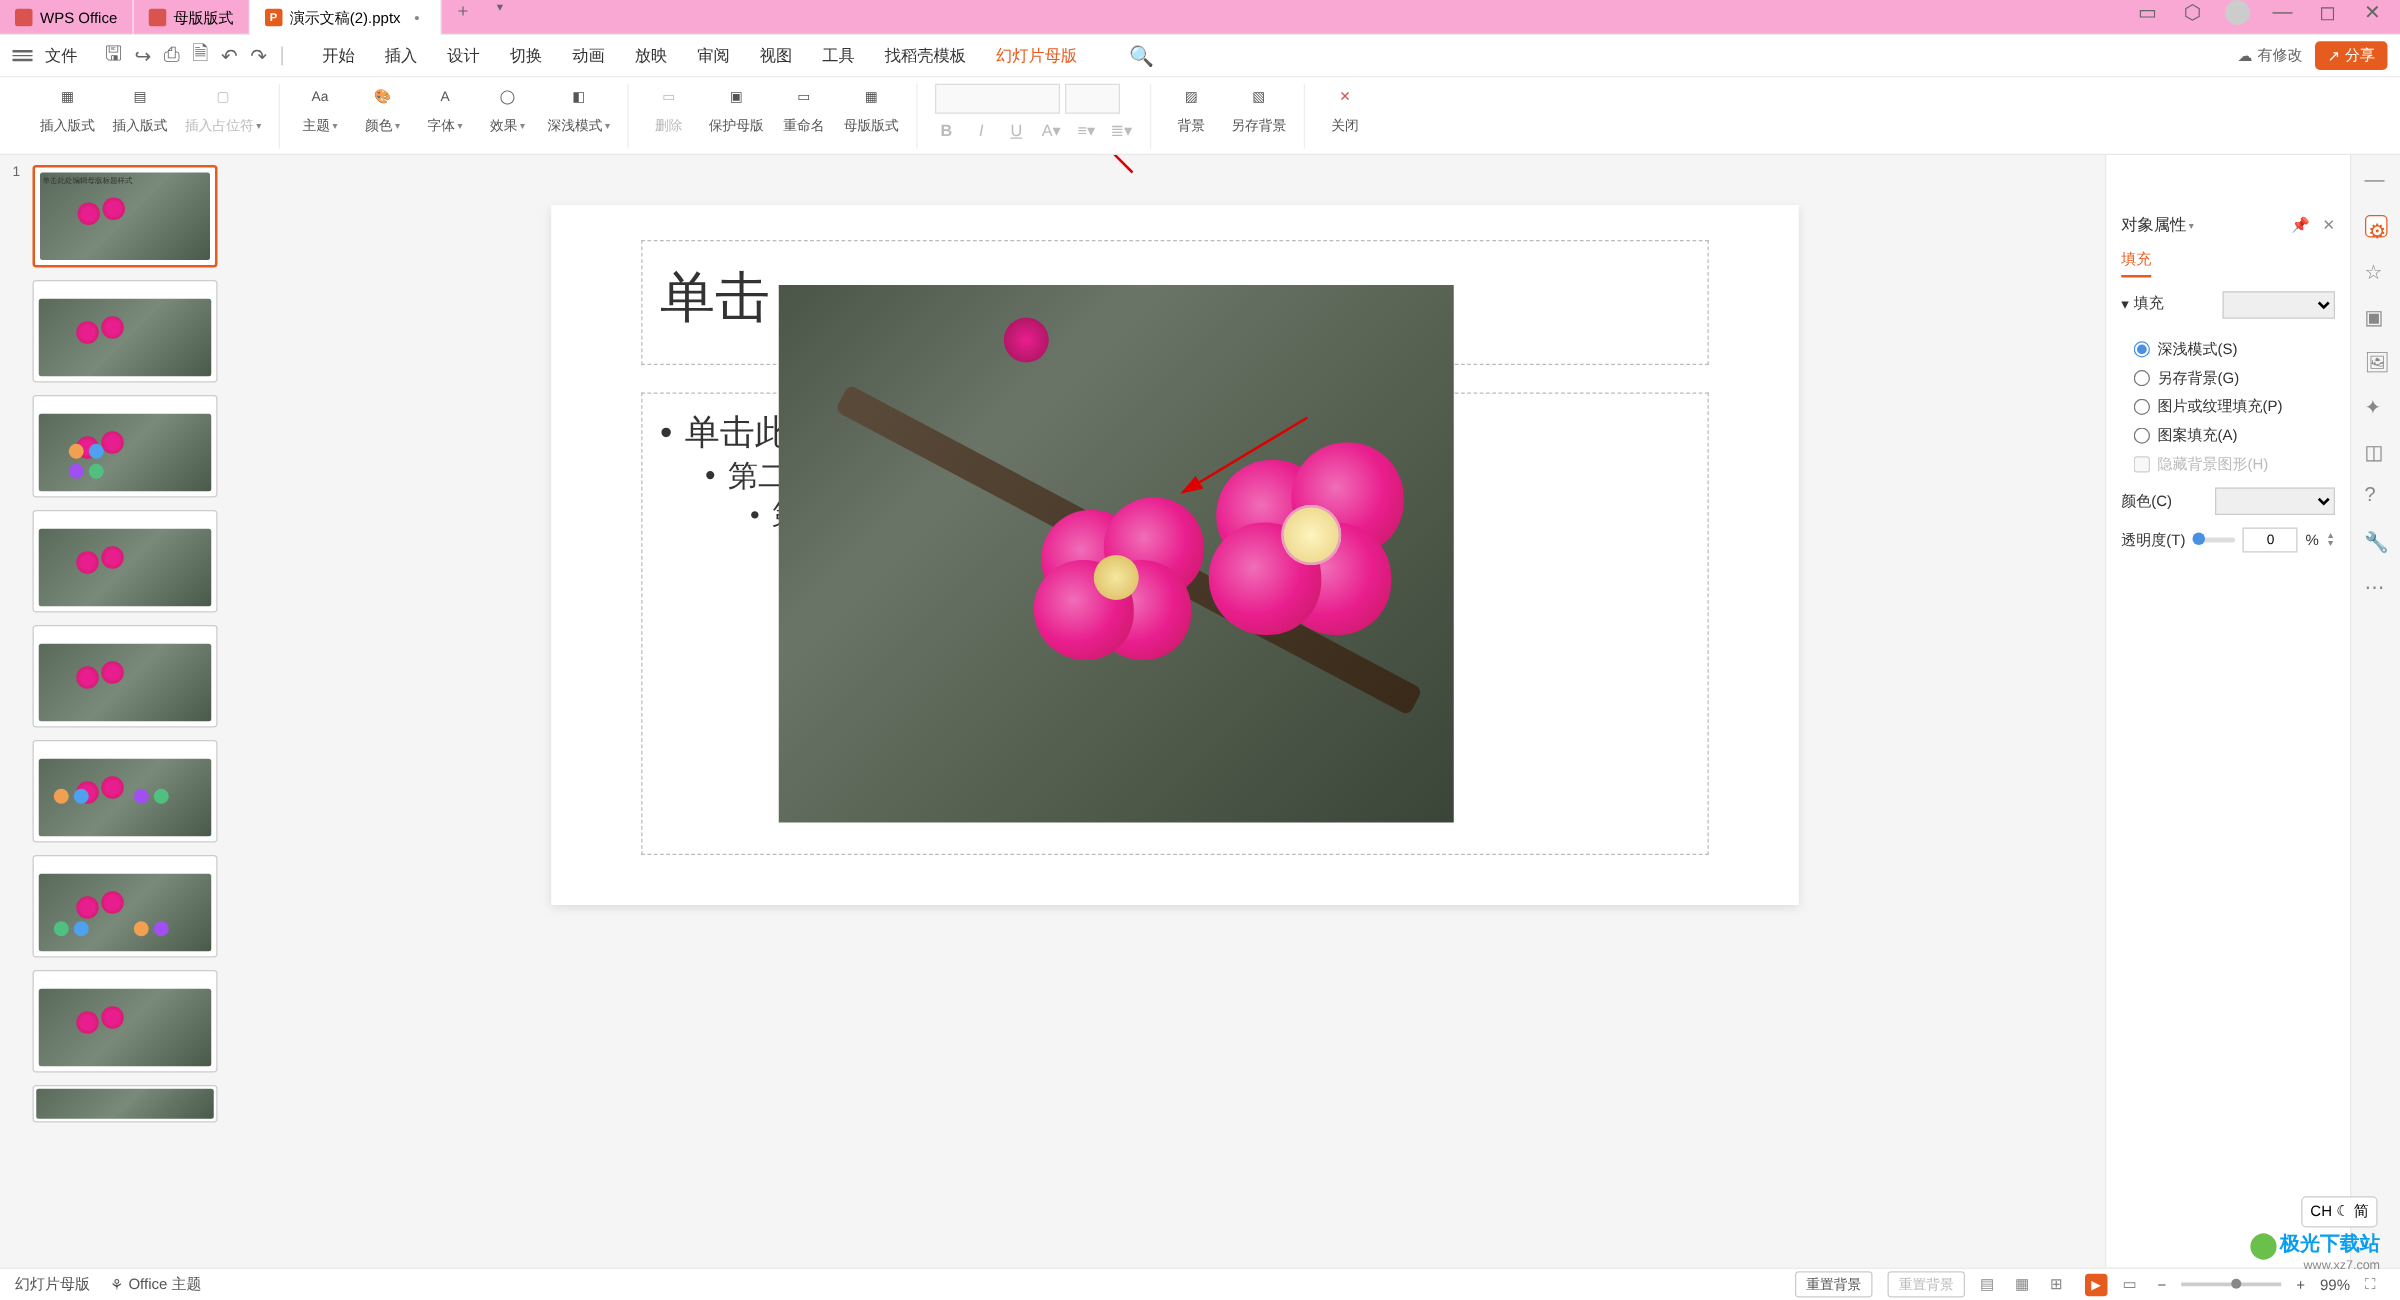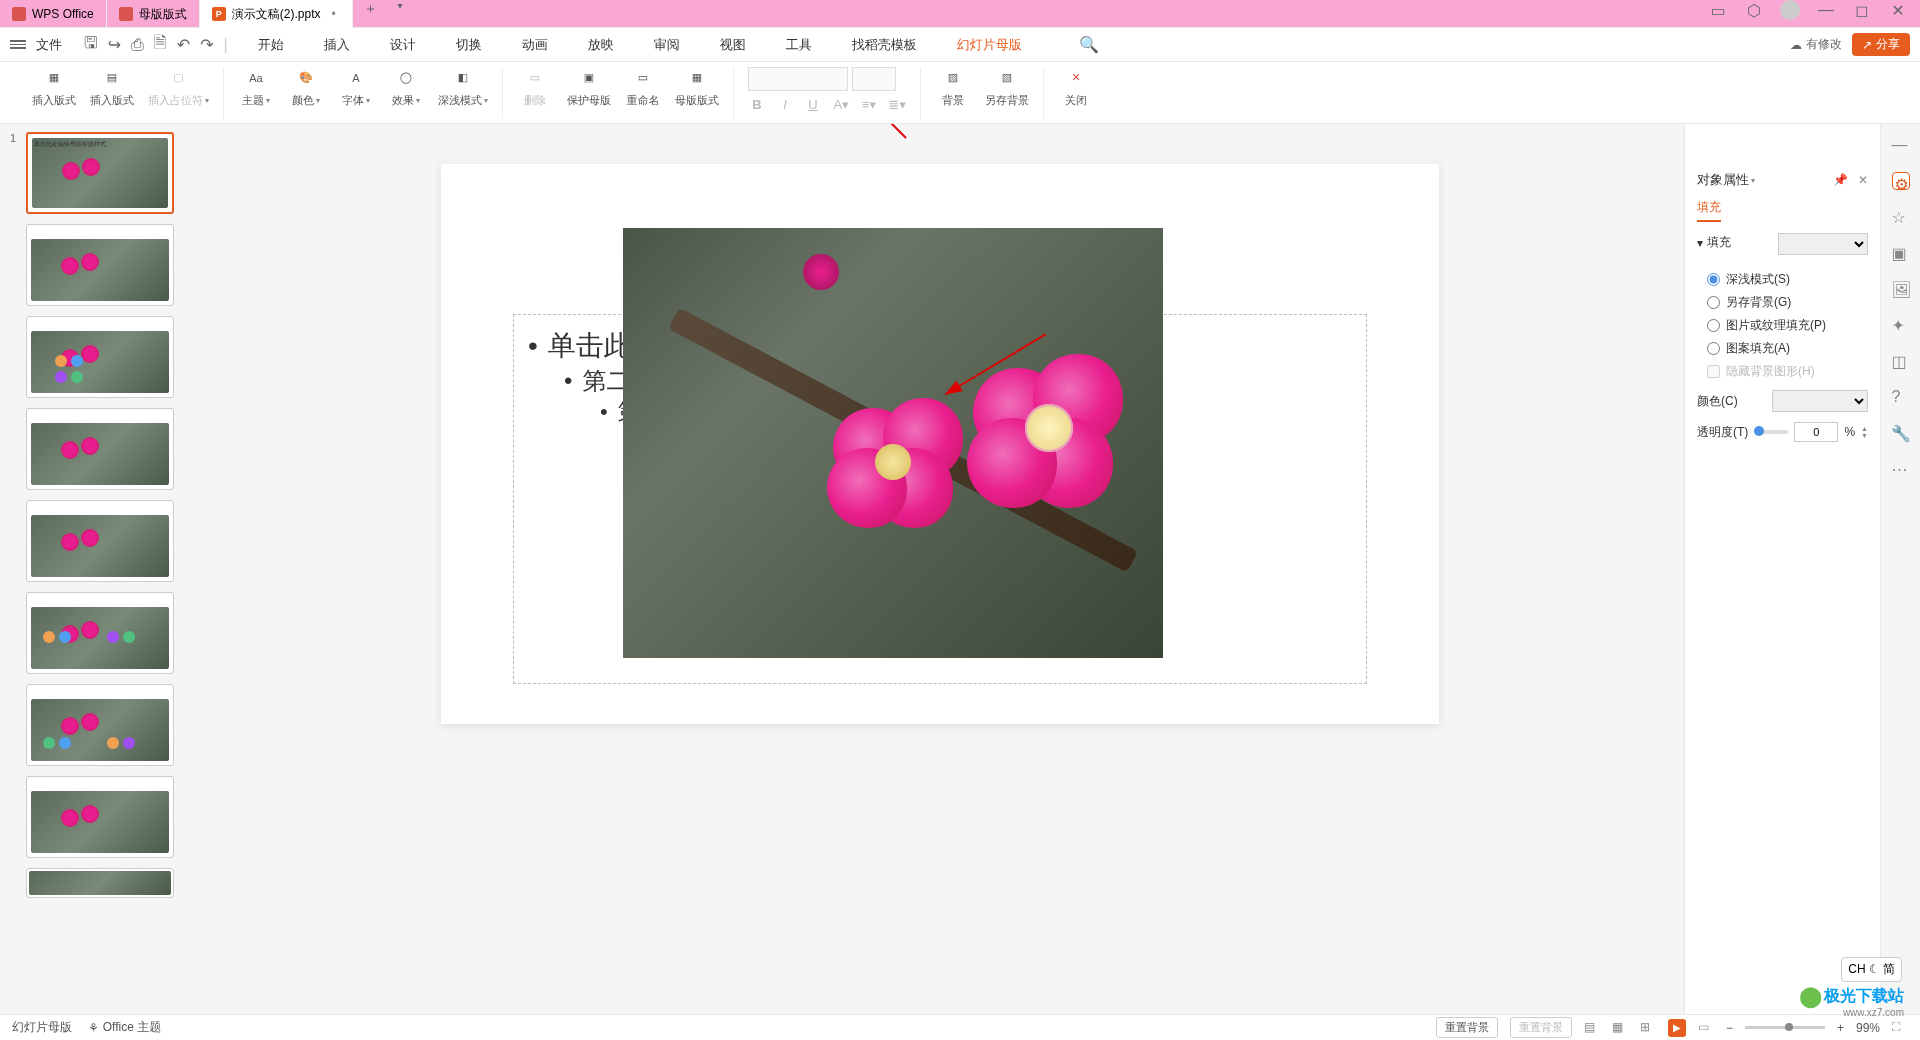--- a/index.html
+++ b/index.html
@@ -19,21 +19,21 @@
 .title-right .win-btn { width: 20px; height: 20px; display: inline-flex; align-items: center; justify-content: center; color: #666; }
 .avatar { width: 20px; height: 20px; border-radius: 50%; background: #ccc; }
 
 
 .menu-bar { height: 34px; background: #fff; display: flex; align-items: center; padding: 0 10px; border-bottom: 1px solid #e8e8e8; }
 .menu-left { display: flex; align-items: center; gap: 10px; }
 .hamburger { width: 16px; display: flex; flex-direction: column; gap: 2px; }
 .hamburger span { height: 1.5px; background: #666; }
 .file-label { font-size: 13px; color: #333; padding-right: 6px; }
 .qat { display: flex; align-items: center; gap: 10px; padding-left: 6px; color: #666; }
-.menu-tabs { display: flex; align-items: center; gap: 40px; margin-left: 30px; }
+.menu-tabs { display: flex; align-items: center; gap: 24px; margin-left: 30px; }
 .menu-tab { font-size: 13px; color: #333; cursor: pointer; }
 .menu-tab.active { color: #e65c1e; }
 .search-ic { margin-left: 18px; color: #666; }
 .menu-right { margin-left: auto; display: flex; align-items: center; gap: 10px; }
 .modify-btn { display: flex; align-items: center; gap: 4px; color: #666; font-size: 12px; }
 .share-btn { background: #e65c1e; color: #fff; padding: 3px 10px; border-radius: 4px; font-size: 12px; display: flex; align-items: center; gap: 4px; }
 
 
 .ribbon { height: 62px; background: #fff; display: flex; align-items: center; padding: 0 18px; border-bottom: 1px solid #e8e8e8; gap: 0; }
 .rgroup { display: flex; align-items: flex-start; gap: 14px; padding: 0 14px; height: 52px; border-right: 1px solid #eee; }
@@ -415,20 +415,21 @@
     <div class="thumb-wrap">
         <div class="thumb-num"></div>
         <div class="thumb layout" style="height:30px;">
           <div class="thumb-img" style="inset:2px;"></div>
         </div>
       </div>
   </div>
 
   <div class="canvas-area">
     <div class="slide">
+      <div class="placeholder ph-title"><span>单击</span></div>
       <div class="placeholder ph-content">
         <div class="bullet">
             <span>单击此</span>
           </div>
         <div class="bullet l2">
             <span>第二</span>
           </div>
         <div class="bullet l3">
             <span>第</span>
           </div>

